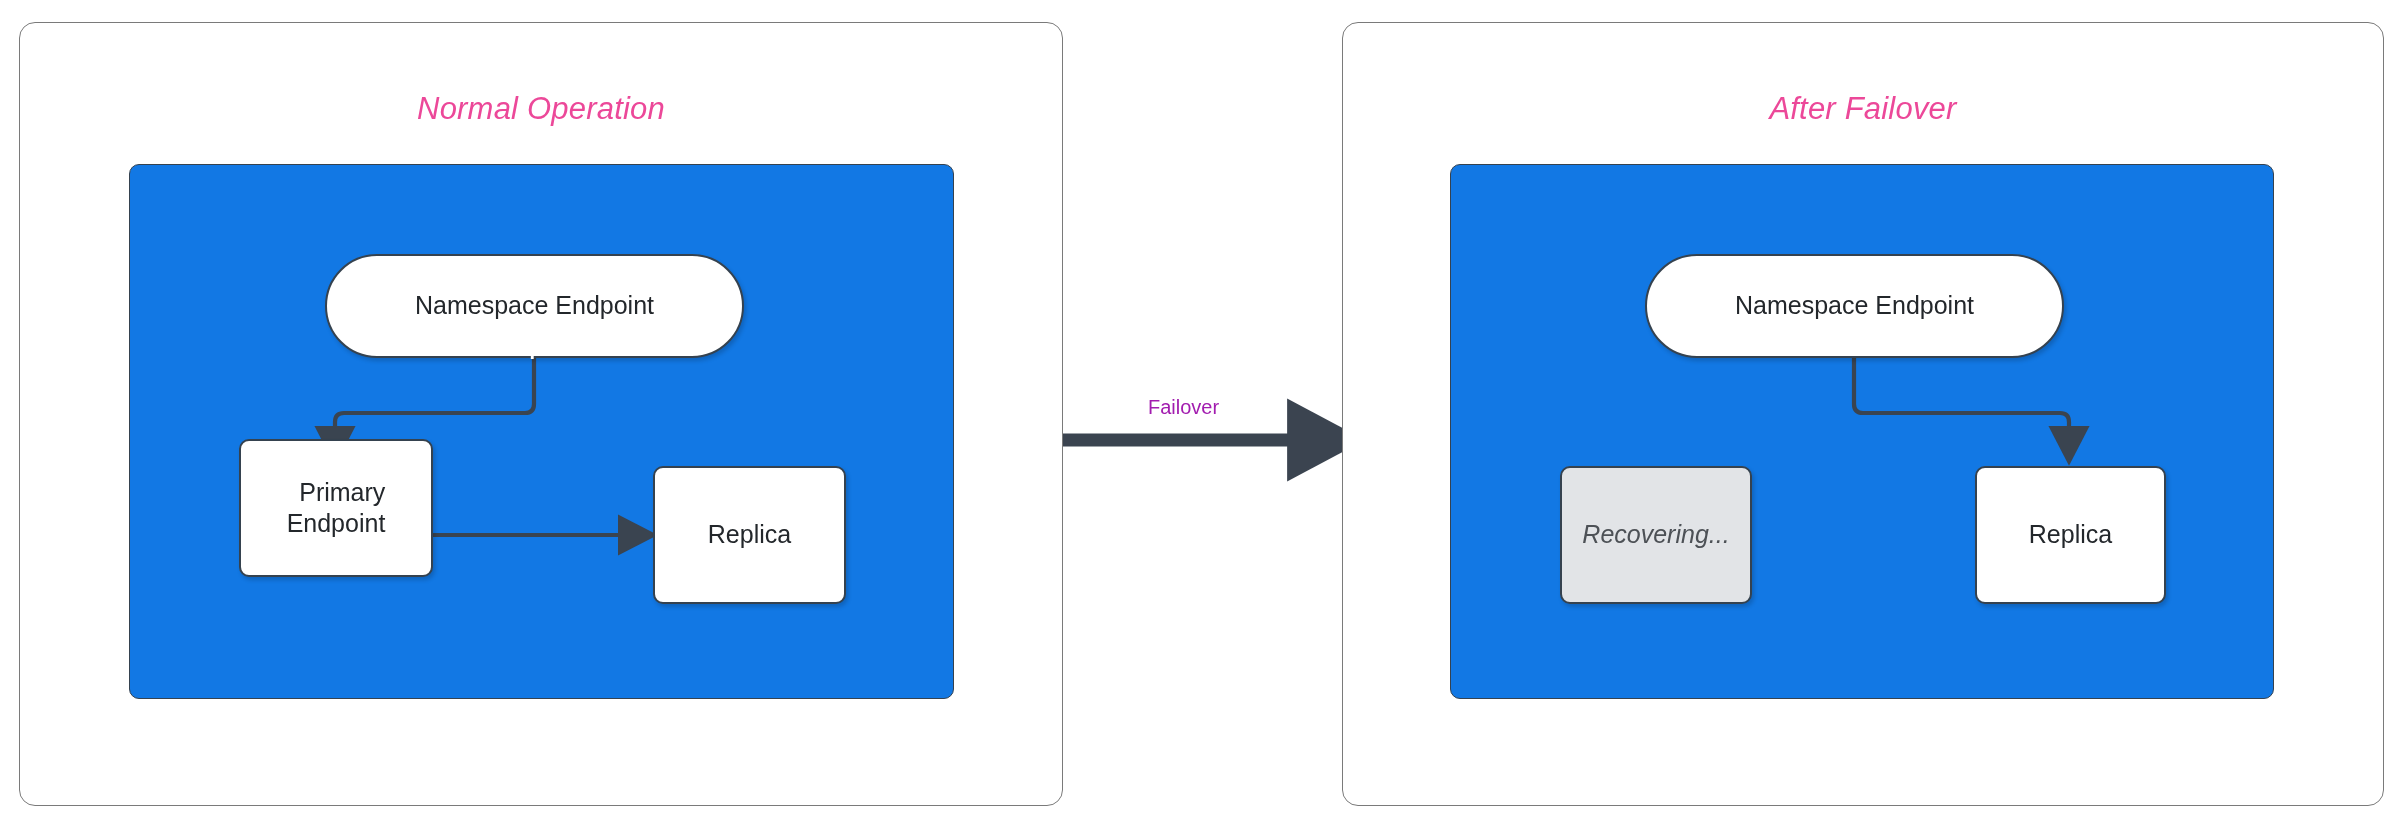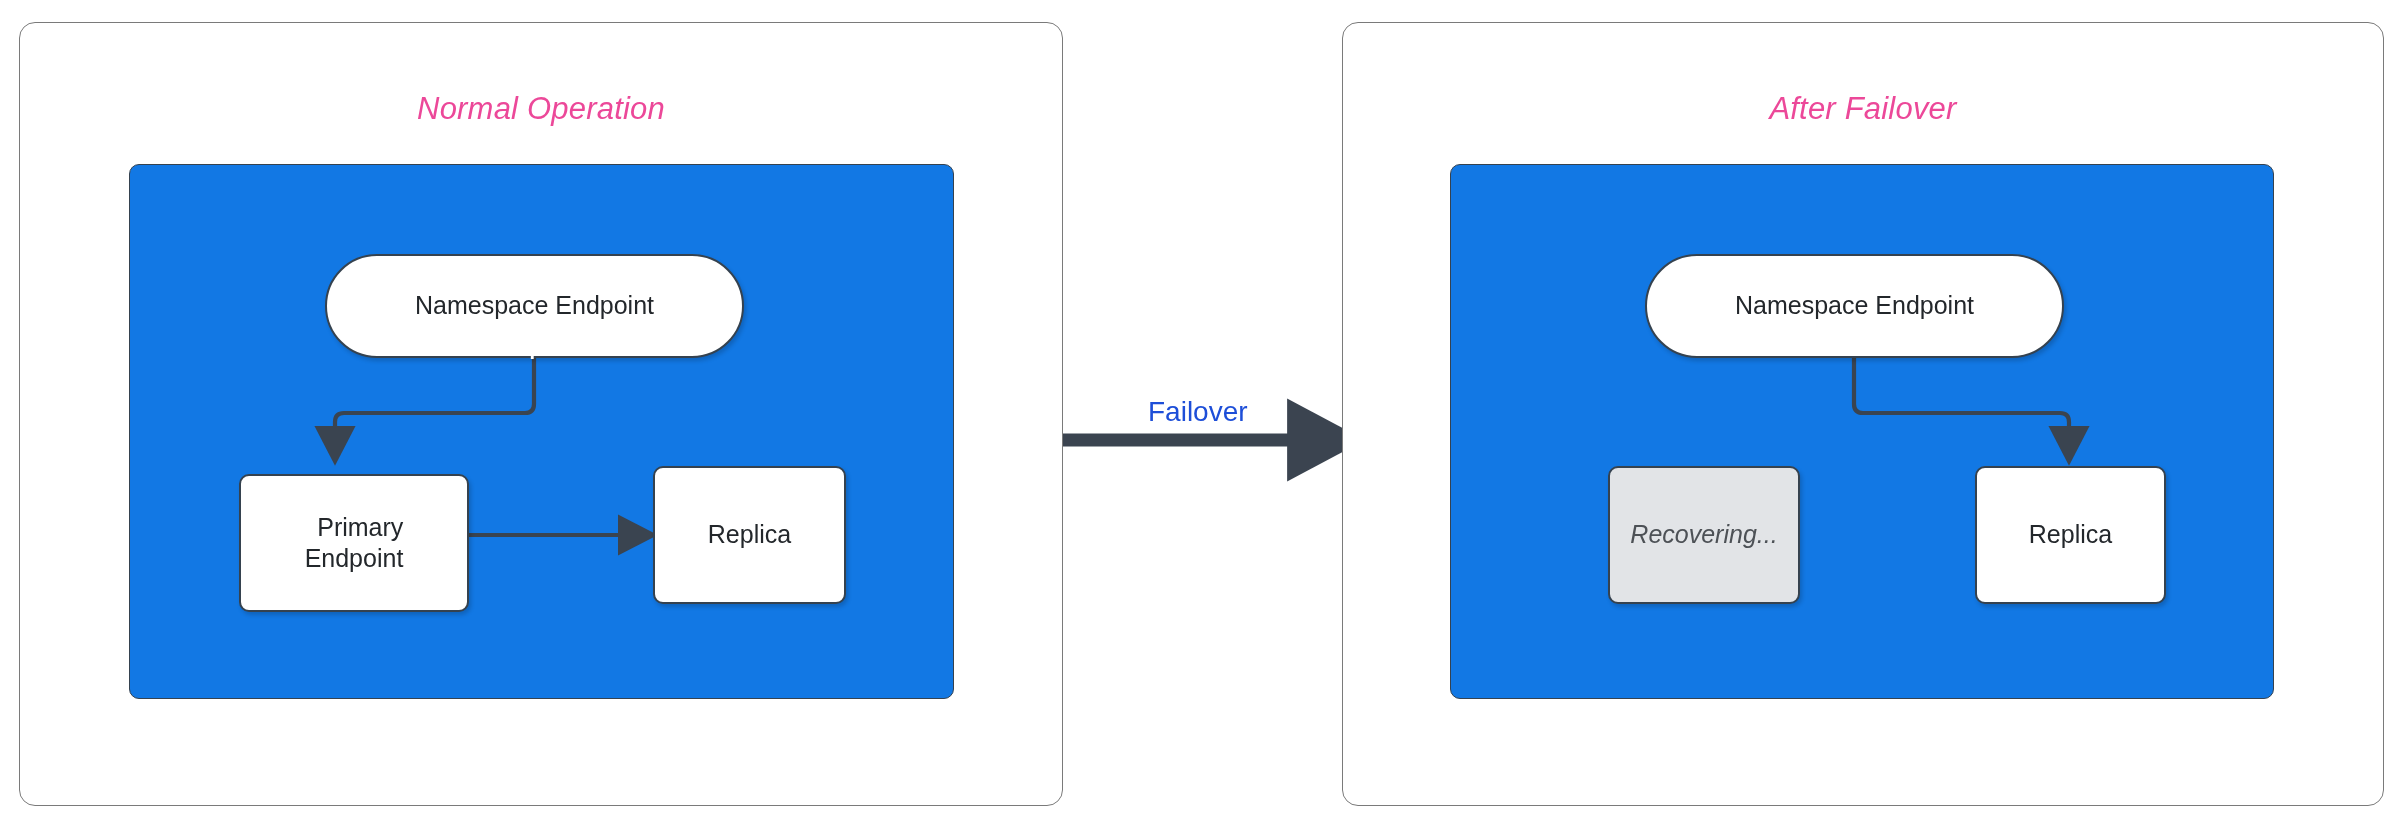--- a/index.html
+++ b/index.html
@@ -67,26 +67,25 @@
     font-size: 25px;
     line-height: 1.26;
     box-shadow: 2px 3px 4px rgba(0,0,0,0.18);
   }
   .node.pill { border-radius: 54px; }
   .node.rect { border-radius: 10px; }
   .node.muted {
     background: #e2e4e7;
     color: #4d5156;
     font-style: italic;
-    margin-left: 48px;
   }
 
   
   #node-endpoint-left  { left: 325px;  top: 254px; width: 419px; height: 104px; }
-  #node-primary        { left: 239px;  top: 474px; width: 230px; height: 138px; }
+  #node-primary        { left: 239px;  top: 439px; width: 194px; height: 138px; }
   #node-replica-left   { left: 653px;  top: 466px; width: 193px; height: 138px; }
   
   #node-endpoint-right { left: 1645px; top: 254px; width: 419px; height: 104px; }
   #node-recovering     { left: 1560px; top: 466px; width: 192px; height: 138px; }
   #node-replica-right  { left: 1975px; top: 466px; width: 191px; height: 138px; }
 
   
   .connector {
     position: absolute;
     left: 0;
@@ -102,22 +101,22 @@
     position: absolute;
     font-size: 20px;
     font-weight: bold;
     color: #ffffff;
     white-space: nowrap;
   }
   #label-data-replication { left: 455px; top: 337px; text-align: center; }
 
   .center-label {
     position: absolute;
-    font-size: 28px;
-    color: #1d4ed8;
+    font-size: 20px;
+    color: #a21caf;
     white-space: nowrap;
   }
   #label-failover { left: 1148px; top: 396px; }
 </style>
 </head>
 <body>
 
 <div id="stage">
 
   <div class="panel" id="panel-left">

